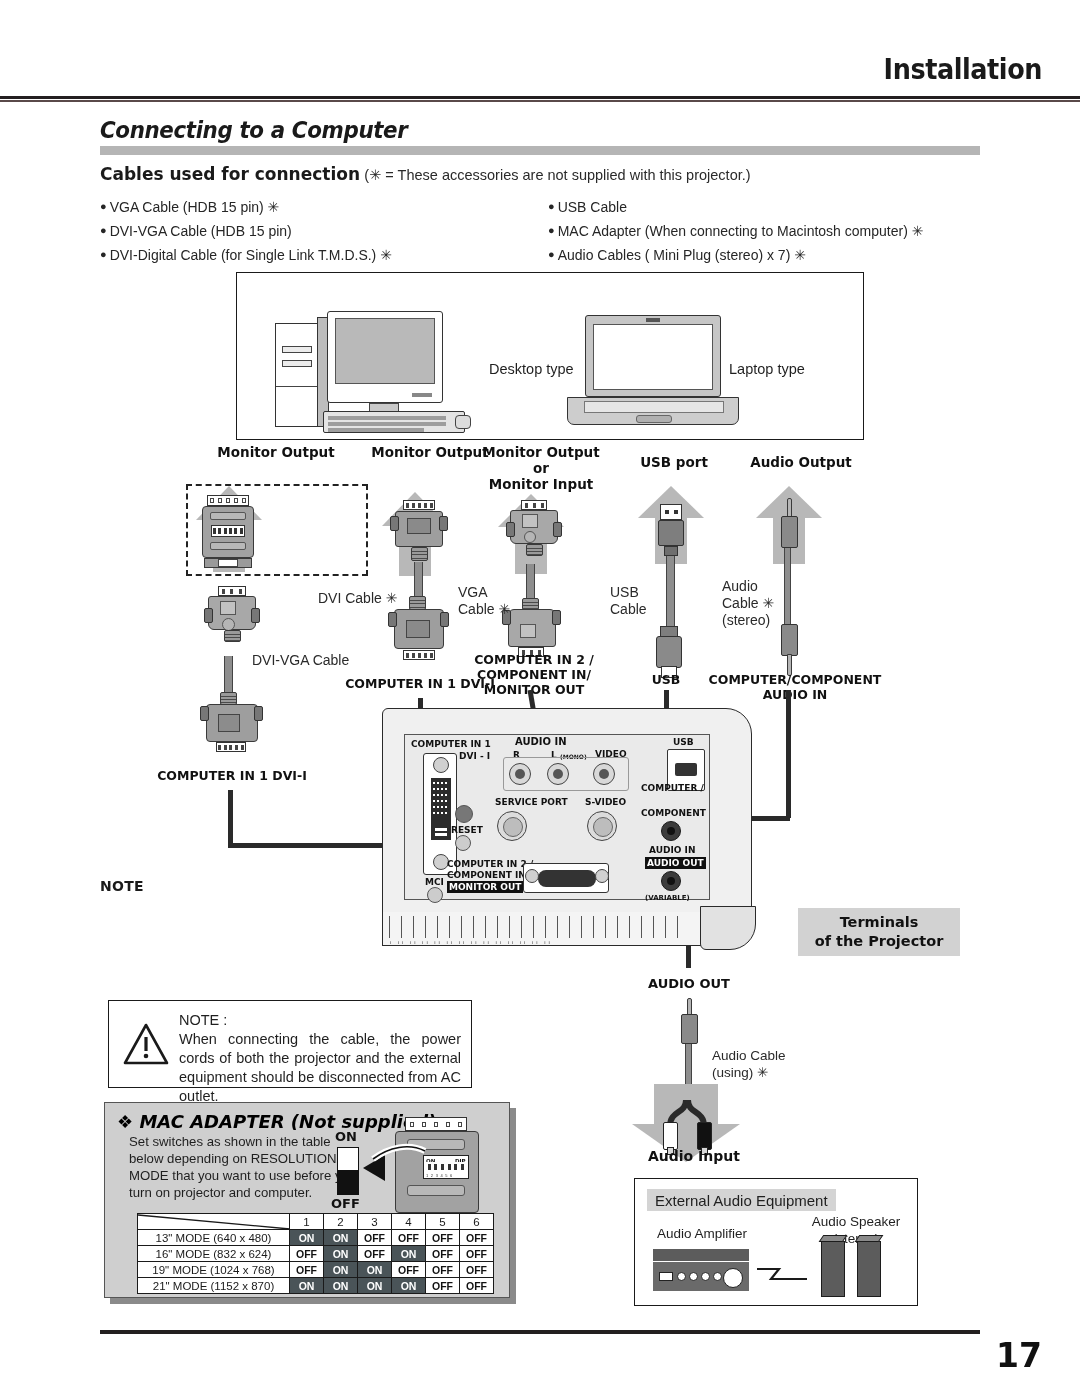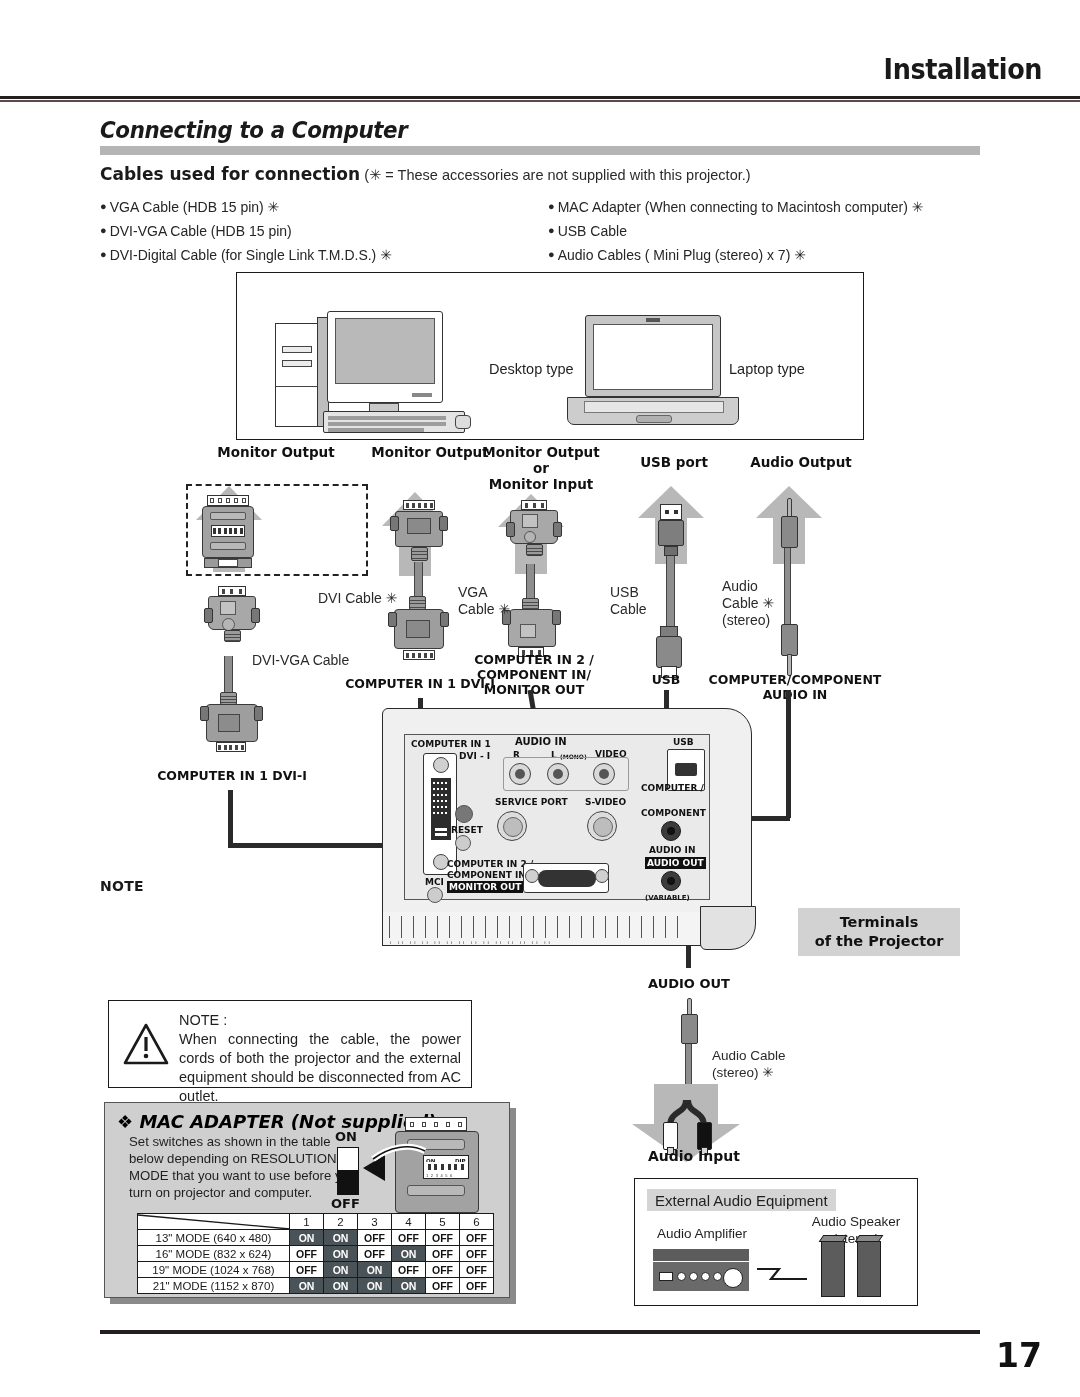--- a/index.html
+++ b/index.html
@@ -323,22 +323,22 @@
   <span class="b">Cables used for connection</span>
   <span class="n">(✳ = These accessories are not supplied with this projector.)</span>
 </div>
 
 <div class="cable-col" id="cables-col-left">
   <div class="cable-item"><span class="dot">●</span><span>VGA Cable (HDB 15 pin) ✳</span></div>
   <div class="cable-item"><span class="dot">●</span><span>DVI-VGA Cable (HDB 15 pin)</span></div>
   <div class="cable-item"><span class="dot">●</span><span>DVI-Digital Cable (for Single Link T.M.D.S.) ✳</span></div>
 </div>
 <div class="cable-col" id="cables-col-right">
+  <div class="cable-item"><span class="dot">●</span><span>USB Cable</span></div>
   <div class="cable-item"><span class="dot">●</span><span>MAC Adapter (When connecting to Macintosh computer) ✳</span></div>
-  <div class="cable-item"><span class="dot">●</span><span>USB Cable</span></div>
   <div class="cable-item"><span class="dot">●</span><span>Audio Cables ( Mini Plug (stereo) x 7) ✳</span></div>
 </div>
 
 <div id="computer-box">
 
   <div id="desktop-illus">
     <div id="desktop-tower">
         <div class="bay b1"></div>
         <div class="bay b2"></div>
         <div class="split"></div>
@@ -851,21 +851,21 @@
 </div>
 
 <div id="audio-out-label">AUDIO OUT</div>
 <div class="mini-plug" style="left:676px; top:998px; width:26px; height:56px;">
   <div class="mini-tip" style="top:0; height:18px;"></div>
   <div class="mini-barrel" style="top:16px; height:30px;"></div>
 </div>
 <div class="cablewire" style="left:685px; top:1044px; height:76px; width:7px;"></div>
 <div id="audio-cable-label">
   <div>Audio Cable</div>
-  <div>(stereo) ✳</div>
+  <div>(using) ✳</div>
 </div>
 
 <div style="position:absolute; left:632px; top:1084px; width:108px; height:80px;">
   <div style="position:absolute; left:22px; top:0; width:64px; height:42px; background:#b8b8b8;"></div>
   <div style="position:absolute; left:0; top:40px; width:0; height:0; border-left:54px solid transparent; border-right:54px solid transparent; border-top:38px solid #b8b8b8;"></div>
 </div>
 
 <svg style="position:absolute; left:656px; top:1100px; width:64px; height:34px;">
   <path d="M30,0 C30,14 14,10 14,26" stroke="#2a2a2a" stroke-width="6" fill="none"></path>
   <path d="M32,0 C32,14 48,10 48,26" stroke="#2a2a2a" stroke-width="6" fill="none"></path>

